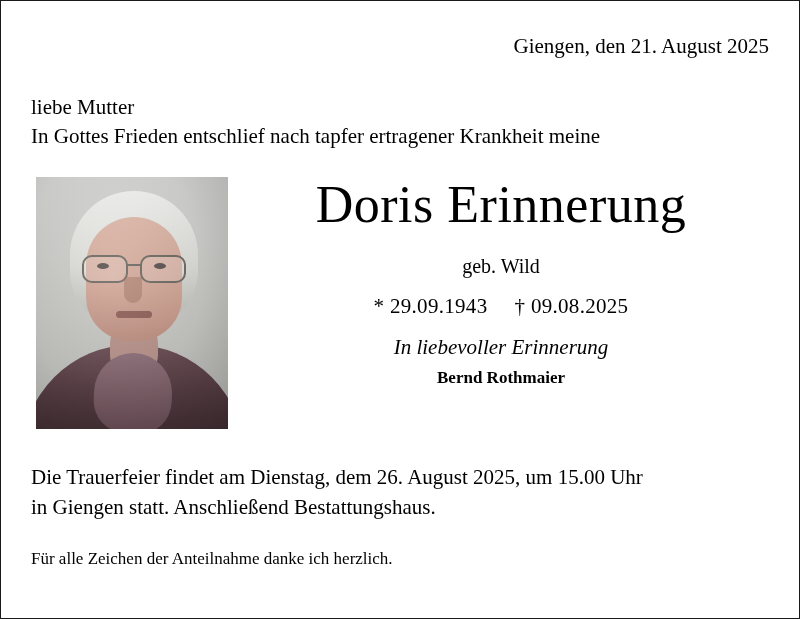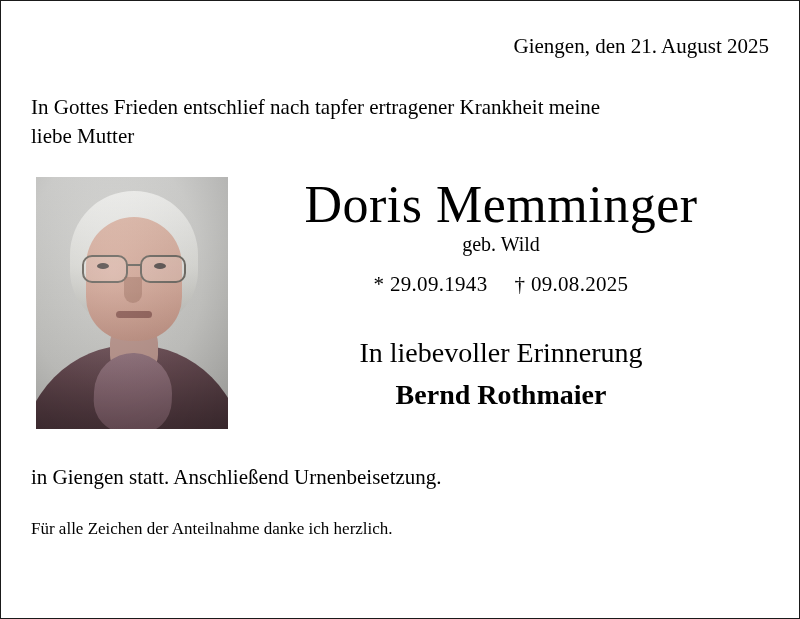--- a/index.html
+++ b/index.html
@@ -175,42 +175,43 @@
     top: 0;
     text-align: center;
   }
   .name {
     font-size: 52px;
     line-height: 1.08;
     letter-spacing: 0.5px;
     white-space: nowrap;
   }
   .maiden {
-    margin-top: 0;
+    margin-top: 22px;
     font-size: 20px;
   }
   .dates {
     margin-top: 16px;
     font-size: 21px;
     letter-spacing: 0.3px;
   }
   .dates .gap { display: inline-block; width: 16px; }
   .memory {
     position: absolute;
     left: 200px;
     right: 0;
     top: 156px;
     text-align: center;
   }
   .memory-line {
-    font-size: 28px;
+    font-size: 21px;
     line-height: 1.4;
+    font-style: italic;
   }
   .mourner {
-    font-size: 28px;
+    font-size: 17px;
     font-weight: bold;
     line-height: 1.4;
     margin-top: 3px;
   }
   .ceremony {
     margin-top: 6px;
     font-size: 21px;
     line-height: 1.42;
     max-width: 760px;
   }
@@ -222,22 +223,22 @@
 </style>
 </head>
 <body>
 
 <div class="obituary">
   <div class="inner">
 
     <div class="dateline">Giengen, den 21. August 2025</div>
 
     <div class="intro">
+      <div>liebe Mutter</div>
       <div>In Gottes Frieden entschlief nach tapfer ertragener Krankheit meine</div>
-      <div>liebe Mutter</div>
     </div>
 
     <div class="middle">
 
       <div class="portrait">
         <div class="bg"></div>
         <div class="shoulders"></div>
         <div class="neck"></div>
         <div class="collar"></div>
         <div class="hair"></div>
@@ -248,36 +249,37 @@
           <div class="lens left"></div>
           <div class="bridge"></div>
           <div class="lens right"></div>
         </div>
         <div class="nose"></div>
         <div class="mouth"></div>
         <div class="shade"></div>
       </div>
 
       <div class="name-block">
-        <div class="name">Doris Memminger</div>
+        <div class="name">Doris Erinnerung</div>
         <div class="maiden">geb. Wild</div>
         <div class="dates">
           <span>* 29.09.1943</span>
           <span class="gap"></span>
           <span>† 09.08.2025</span>
         </div>
       </div>
 
       <div class="memory">
         <div class="memory-line">In liebevoller Erinnerung</div>
         <div class="mourner">Bernd Rothmaier</div>
       </div>
 
     </div>
 
     <div class="ceremony">
-      <div>in Giengen statt. Anschließend Urnenbeisetzung.</div>
+      <div>Die Trauerfeier findet am Dienstag, dem 26. August 2025, um 15.00 Uhr</div>
+      <div>in Giengen statt. Anschließend Bestattungshaus.</div>
     </div>
 
     <div class="thanks">Für alle Zeichen der Anteilnahme danke ich herzlich.</div>
 
   </div>
 </div>
 
 </body></html>

